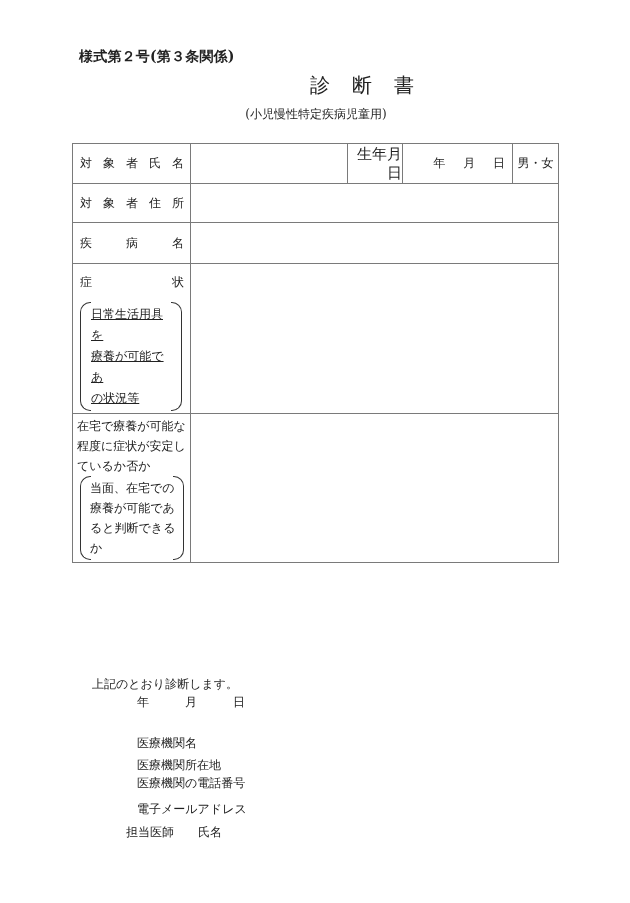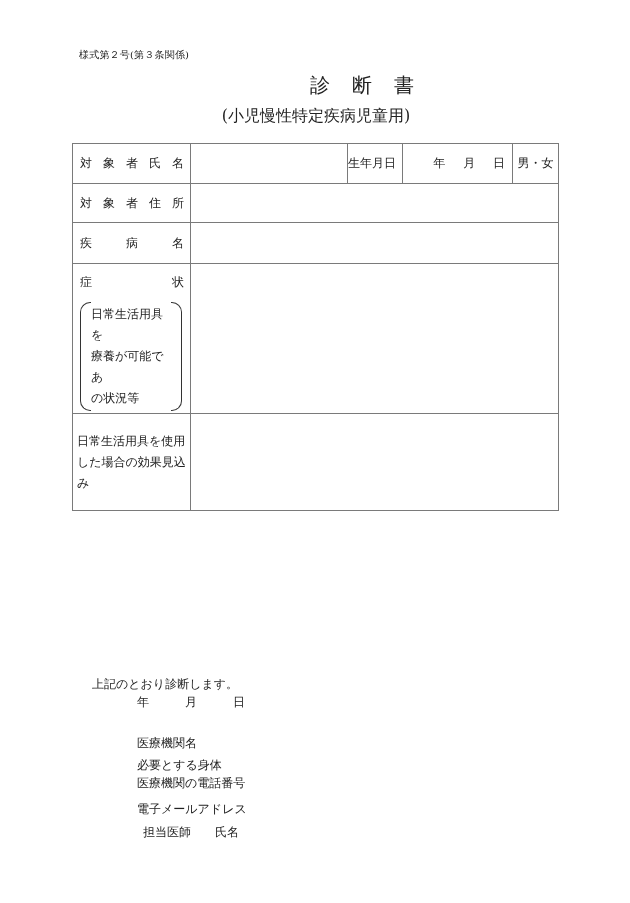--- a/index.html
+++ b/index.html
@@ -1,36 +1,36 @@
 <!DOCTYPE html>
 <html><head>
 <meta charset="utf-8">
 <style>
   html, body { margin: 0; padding: 0; background: #ffffff; }
   body {
     width: 630px; height: 903px; position: relative; overflow: hidden;
     font-family: "DejaVu Serif", "Liberation Serif", serif;
     color: #222222;
   }
-  .form-no { position: absolute; left: 79px; top: 48px; font-size: 10px; letter-spacing: 0.2px; }
+  .form-no { position: absolute; left: 79px; top: 48px; font-size: 14px; letter-spacing: 0.2px; font-weight: bold; }
   .title { position: absolute; left: 0; width: 630px; top: 72px; text-align: center; font-size: 20px; letter-spacing: 0; margin-left: 47px; }
   .title span { display: inline-block; margin: 0 11px; }
-  .subtitle { position: absolute; left: 0; width: 630px; top: 106px; text-align: center; font-size: 16px; padding-left: 0; }
+  .subtitle { position: absolute; left: 0; width: 630px; top: 106px; text-align: center; font-size: 12px; padding-left: 0; }
   .subtitle-inner { position: relative; left: 1px; }
 
   table.form {
     position: absolute; left: 72px; top: 143px; width: 486px;
     border-collapse: collapse; table-layout: fixed;
     font-size: 12px;
   }
   table.form td { border: 1px solid #7a7a7a; padding: 0; vertical-align: middle; }
   .label { padding-left: 7px !important; padding-right: 6px !important; }
   .spread { display: flex; justify-content: space-between; }
   .spread span { display: inline-block; }
-  .small { font-size: 12px; text-align: left; }
+  .small { font-size: 15px; text-align: right; }
   .date-cell { text-align: right; padding-right: 7px !important; }
   .date-cell span { display: inline-block; margin-left: 14px; }
   .sex-cell { text-align: center; font-size: 12px; }
 
   .label-multi { vertical-align: top !important; padding-top: 4px !important; line-height: 20px; }
   .bracket {
     position: relative; margin: 4px 2px 2px 0px; padding: 2px 8px 2px 11px;
     line-height: 21px;
   }
   .bracket::before, .bracket::after {
@@ -110,45 +110,51 @@
     </td>
     <td colspan="4"></td>
   </tr>
 
   <tr style="height:117px">
     <td class="label label-multi" style="padding-top:8px !important;">
       <div class="spread">
         <span>症</span>
         <span>状</span>
       </div>
-      <div class="bracket" style="margin-top:10px;">
+      <div class="bracket" style="margin-top:10px;text-decoration:underline;">
         <div>日常生活用具を</div>
         <div>療養が可能であ</div>
         <div>の状況等</div>
       </div>
     </td>
     <td colspan="4"></td>
   </tr>
 
-
-
-  <tr style="height:97px">
-    <td class="label" style="padding-left:4px !important; padding-right:3px !important; line-height:21px;">
-      <div>日常生活用具を使用</div>
-      <div>した場合の効果見込</div>
-      <div>み</div>
+  <tr style="height:136px">
+    <td class="label label-multi" style="padding-left:4px !important; padding-right:4px !important; padding-top:2px !important;">
+      <div>在宅で療養が可能な</div>
+      <div>程度に症状が安定し</div>
+      <div>ているか否か</div>
+      <div class="bracket" style="margin-top:0; margin-left:3px; line-height:20px; padding-left:10px;">
+        <div>当面、在宅での</div>
+        <div>療養が可能であ</div>
+        <div>ると判断できる</div>
+        <div>か</div>
+      </div>
     </td>
     <td colspan="4"></td>
   </tr>
+
+
 </tbody>
   </table>
 
 <div class="footer">
   <div class="f-line" style="left:92px; top:676px;">上記のとおり診断します。</div>
   <div class="f-line date-line" style="left:137px; top:694px;">
     <span style="width:48px;">年</span><span style="width:48px;">月</span><span>日</span>
   </div>
   <div class="f-line" style="left:137px; top:735px;">医療機関名</div>
-  <div class="f-line" style="left:137px; top:757px;">必要とする身体</div>
+  <div class="f-line" style="left:137px; top:757px;">医療機関所在地</div>
   <div class="f-line" style="left:137px; top:775px;">医療機関の電話番号</div>
   <div class="f-line" style="left:137px; top:801px;">電子メールアドレス</div>
-  <div class="f-line" style="left:143px; top:824px; white-space:pre;">担当医師　　氏名</div>
+  <div class="f-line" style="left:126px; top:824px; white-space:pre;">担当医師　　氏名</div>
 </div>
 
 </body></html>

